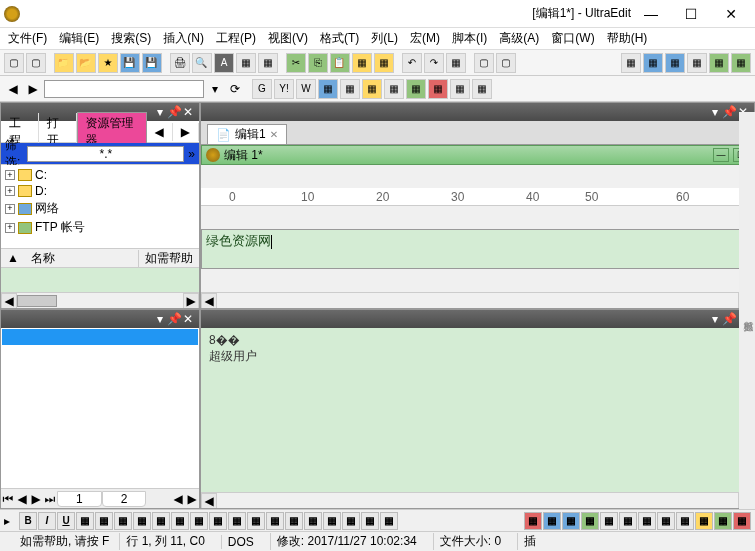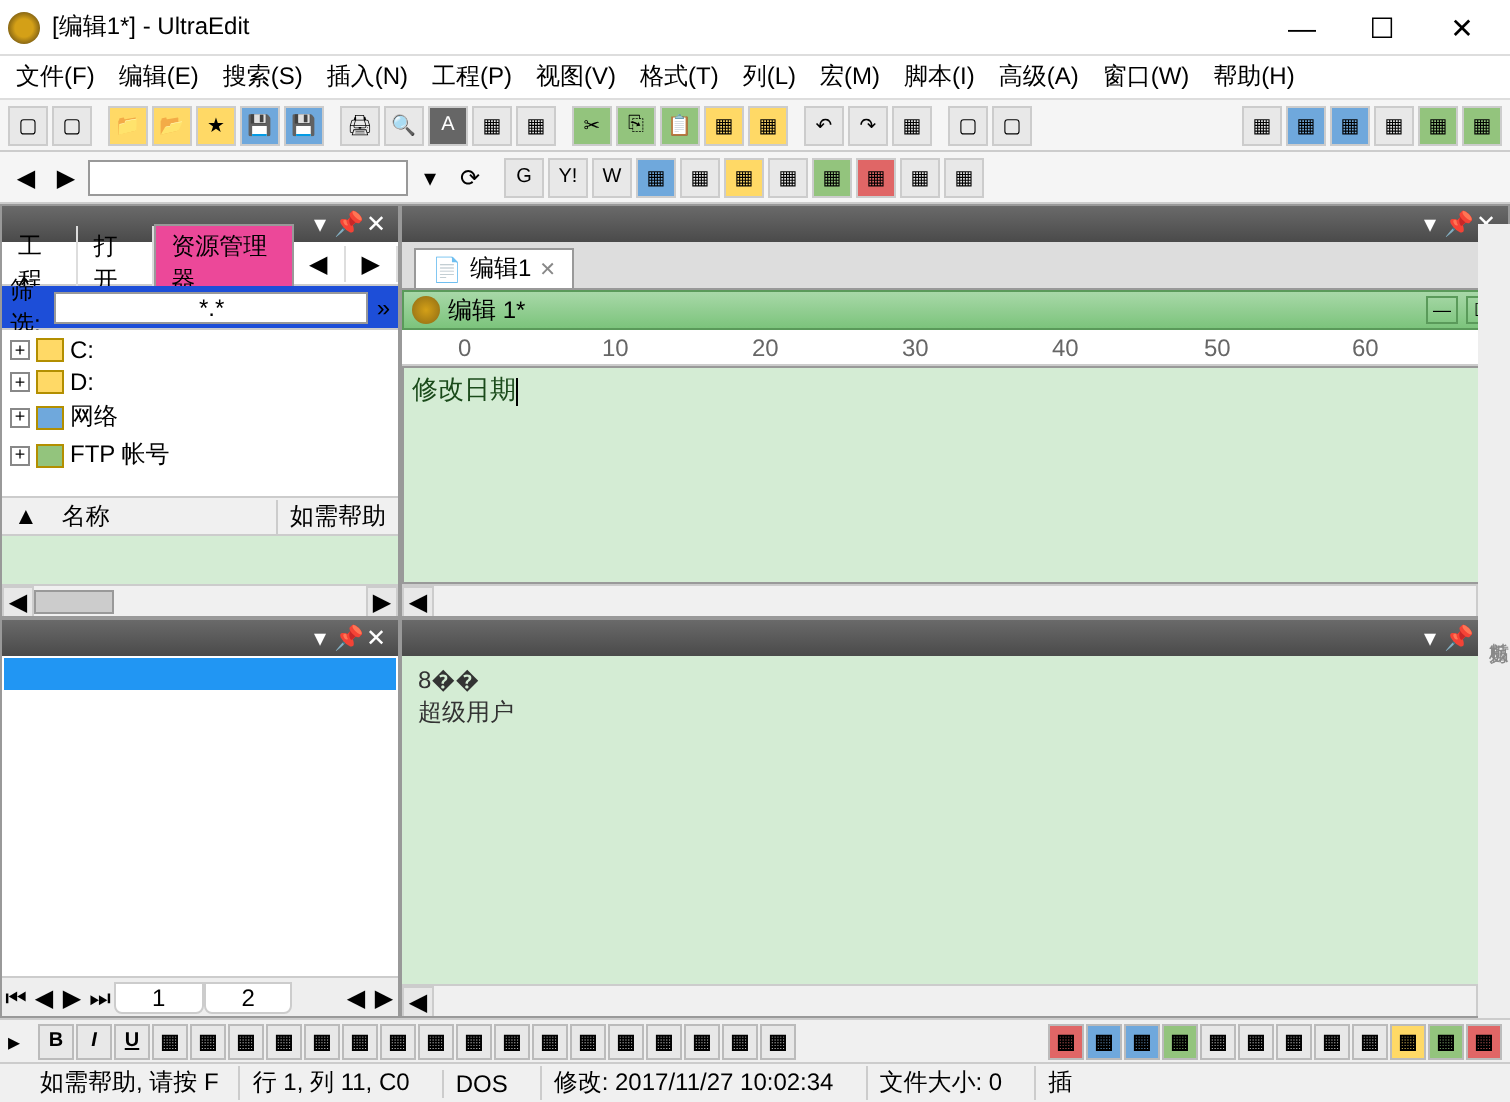--- a/index.html
+++ b/index.html
@@ -1,19 +1,19 @@
 <!DOCTYPE html>
 <html><head>
 <meta charset="utf-8">
 <style>
 * { box-sizing: border-box; margin: 0; padding: 0; font-family: "Microsoft YaHei", Arial, sans-serif; font-size: 12px; }
 body { background: #f0f0f0; width: 755px; height: 551px; overflow: hidden; display: flex; flex-direction: column; }
 .titlebar { height: 28px; background: #fff; display: flex; align-items: center; padding: 0 4px; border-bottom: 1px solid #ddd; }
 .titlebar .icon { width: 16px; height: 16px; background: radial-gradient(circle, #d4a017 40%, #8b6914 70%); border-radius: 50%; margin-right: 6px; }
-.titlebar .title { flex: 1; }
+.titlebar .title { flex: 1; text-align: right; }
 .titlebar .winbtn { width: 40px; height: 28px; display: flex; align-items: center; justify-content: center; font-size: 14px; }
 .menubar { height: 22px; background: #fff; display: flex; align-items: flex-start; padding: 0 4px; gap: 4px; border-bottom: 1px solid #ddd; }
 .menubar span { padding: 2px 4px; }
 .toolbar { height: 26px; background: #f5f5f5; display: flex; align-items: center; padding: 0 4px; gap: 2px; border-bottom: 1px solid #ccc; }
 .tbtn { width: 20px; height: 20px; background: #e8e8e8; border: 1px solid #ccc; display: inline-flex; align-items: center; justify-content: center; font-size: 10px; }
 .tbtn.y { background: #ffd966; }
 .tbtn.b { background: #6fa8dc; }
 .tbtn.g { background: #93c47d; }
 .tbtn.r { background: #e06666; }
 .tbtn.d { background: #666; color: #fff; }
@@ -42,21 +42,21 @@
 .colhdr span { padding: 0 6px; }
 .colhdr .c1 { flex: 1; border-right: 1px solid #ccc; }
 .hscroll { height: 16px; background: #f0f0f0; border-top: 1px solid #ccc; display: flex; align-items: center; }
 .hscroll .ar { width: 16px; text-align: center; border: 1px solid #ccc; background: #e8e8e8; }
 .hscroll .thumb { width: 40px; height: 12px; background: #ccc; border: 1px solid #999; }
 .hscroll .track { flex: 1; }
 
 .editor .filetabs { height: 24px; background: #ddd; display: flex; align-items: flex-end; padding: 0 6px; gap: 4px; border-bottom: 1px solid #999; }
 .filetab { height: 20px; background: #fff; border: 1px solid #999; border-bottom: none; padding: 0 8px; display: flex; align-items: center; gap: 4px; }
 .filetab .x { font-size: 10px; color: #888; }
-.editpane { flex: 1; display: flex; flex-direction: column; }
+.editpane { flex: 1; display: flex; flex-direction: column; gap: 23px; }
 .childhdr { height: 20px; background: linear-gradient(#a8d8a8,#7cc47c); border: 1px solid #5a9a5a; display: flex; align-items: center; padding: 0 4px; gap: 4px; }
 .childhdr .ic2 { width: 14px; height: 14px; background: radial-gradient(#d4a017,#8b6914); border-radius: 50%; }
 .childhdr .sp { flex: 1; }
 .childhdr .wb { width: 16px; height: 14px; border: 1px solid #5a9a5a; display: flex; align-items: center; justify-content: center; font-size: 9px; }
 .ruler { height: 18px; background: #fff; border-bottom: 1px solid #ccc; position: relative; font-size: 9px; color: #666; }
 .ruler span { position: absolute; top: 2px; }
 .textarea { flex: 1; background: #d4ecd4; border: 1px solid #999; padding: 2px 4px; position: relative; }
 .textarea .txt { color: #1a4a1a; font-size: 13px; }
 .cursor { display: inline-block; width: 1px; height: 14px; background: #000; vertical-align: middle; }
 
@@ -239,25 +239,25 @@
         <span class="sp"></span>
         <span class="wb">—</span>
         <span class="wb">☐</span>
       </div>
       <div class="ruler">
         <span style="left:28px">0</span>
         <span style="left:100px">10</span>
         <span style="left:175px">20</span>
         <span style="left:250px">30</span>
         <span style="left:325px">40</span>
-        <span style="left:401px">50</span>
+        <span style="left:384px">50</span>
         <span style="left:475px">60</span>
       </div>
       <div class="textarea">
-        <span class="txt">修改日期</span><span class="cursor"></span>
+        <span class="txt">绿色资源网</span><span class="cursor"></span>
       </div>
       <div class="hscroll">
         <span class="ar">◀</span>
         <span class="track"></span>
         <span class="ar">▶</span>
       </div>
     </div>
   </div>
 
   <div class="panel output" style="grid-column:1/2">

